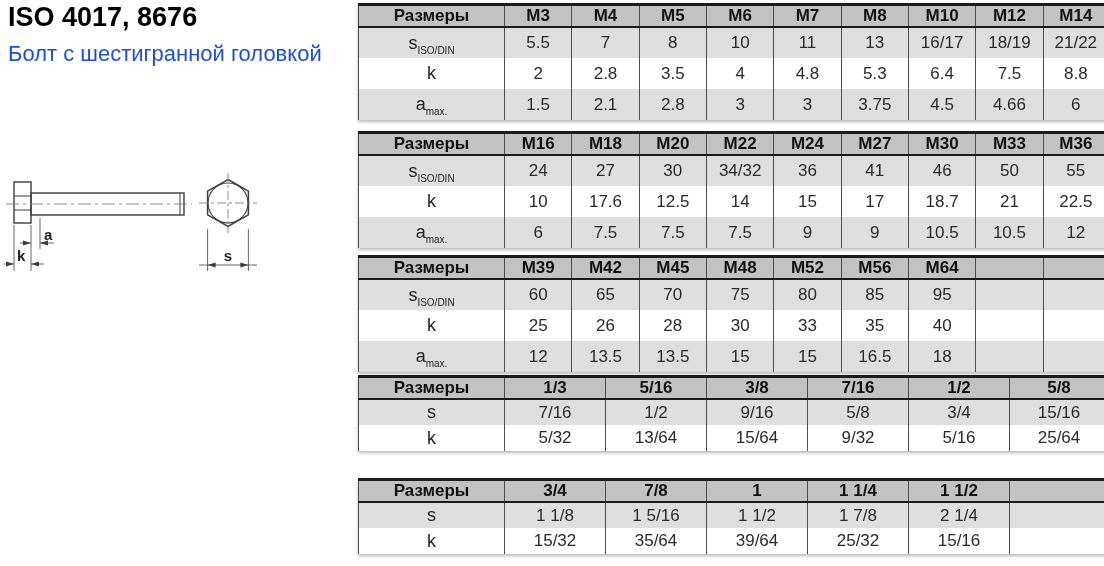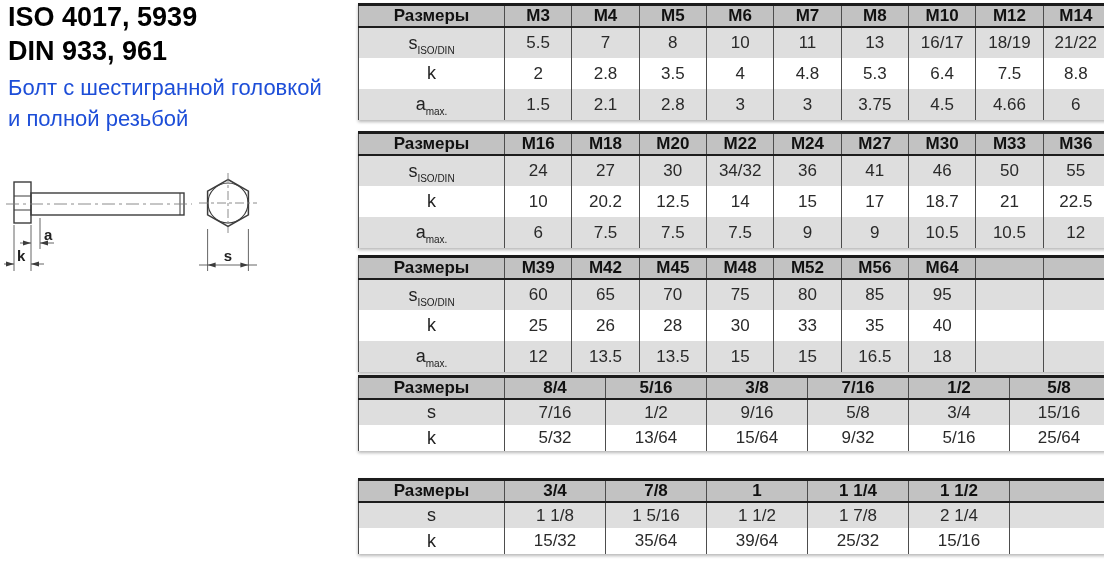--- a/index.html
+++ b/index.html
@@ -57,24 +57,22 @@
   .dim-table tbody tr.shaded { background: #dedede; }
   .dim-table.imperial tbody tr { height: 26px; }
 
   .dim-table tbody th.rowlabel { font-weight: normal; font-size: 18px; color: #222; }
   .dim-table tbody th.rowlabel sub { font-size: 10px; line-height: 0; }
 </style>
 </head>
 <body>
 
 <div class="title-block">
-  <div class="title-line">ISO 4017, 5939</div>
-  <div class="title-line">DIN 933, 961</div>
+  <div class="title-line">ISO 4017, 8676</div>
   <div class="desc-line desc-first">Болт с шестигранной головкой</div>
-  <div class="desc-line">и полной резьбой</div>
 </div>
 
 <svg class="drawing" width="345" height="220" viewBox="0 150 345 220" xmlns="http://www.w3.org/2000/svg">
 
   <g stroke="#3c3c3c" stroke-width="1.4" fill="none">
     <rect x="14" y="182" width="17" height="41"></rect>
     <line x1="14" y1="196" x2="31" y2="196" stroke-width="1"></line>
     <line x1="14" y1="210" x2="31" y2="210" stroke-width="1"></line>
     <rect x="31" y="193" width="153" height="22"></rect>
     <line x1="180" y1="193" x2="180" y2="215" stroke-width="1"></line>
@@ -222,21 +220,21 @@
           <td>34/32</td>
           <td>36</td>
           <td>41</td>
           <td>46</td>
           <td>50</td>
           <td>55</td>
         </tr>
         <tr>
           <th class="rowlabel"><span>k</span></th>
           <td>10</td>
-          <td>20.2</td>
+          <td>17.6</td>
           <td>12.5</td>
           <td>14</td>
           <td>15</td>
           <td>17</td>
           <td>18.7</td>
           <td>21</td>
           <td>22.5</td>
         </tr>
         <tr class="shaded">
           <th class="rowlabel"><span>a</span><sub>max.</sub></th>
@@ -324,21 +322,21 @@
         <col>
         <col>
         <col>
         <col>
         <col>
         <col>
       </colgroup>
       <thead>
         <tr>
           <th>Размеры</th>
-          <th>8/4</th>
+          <th>1/3</th>
           <th>5/16</th>
           <th>3/8</th>
           <th>7/16</th>
           <th>1/2</th>
           <th>5/8</th>
         </tr>
       </thead>
       <tbody>
         <tr class="shaded">
           <th class="rowlabel"><span>s</span></th>

